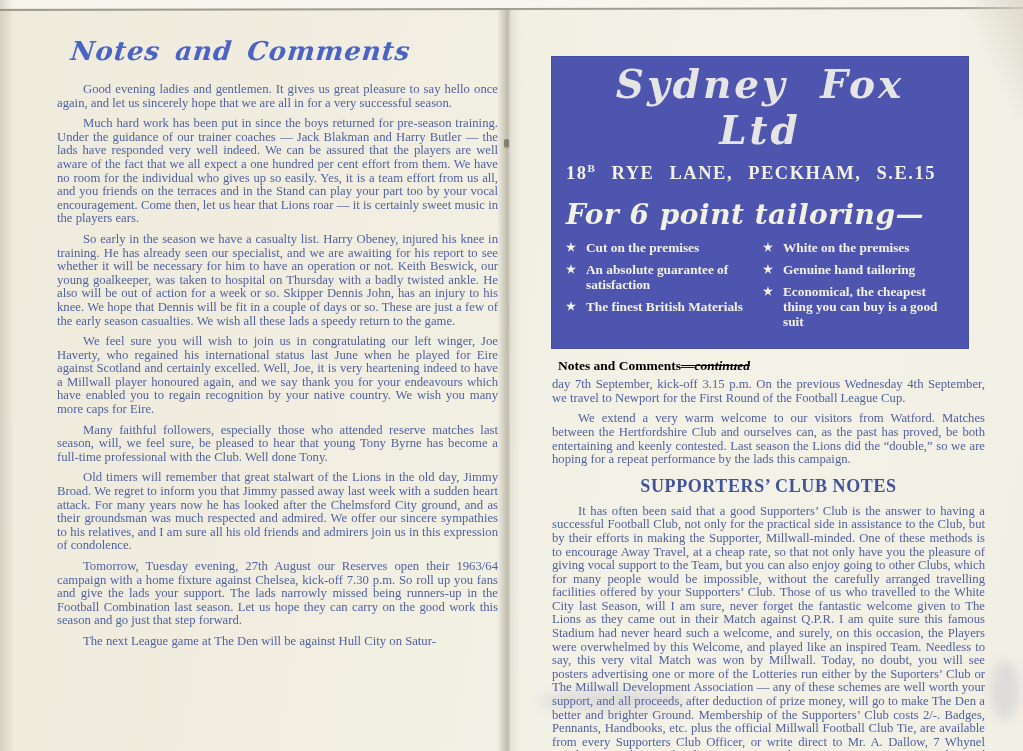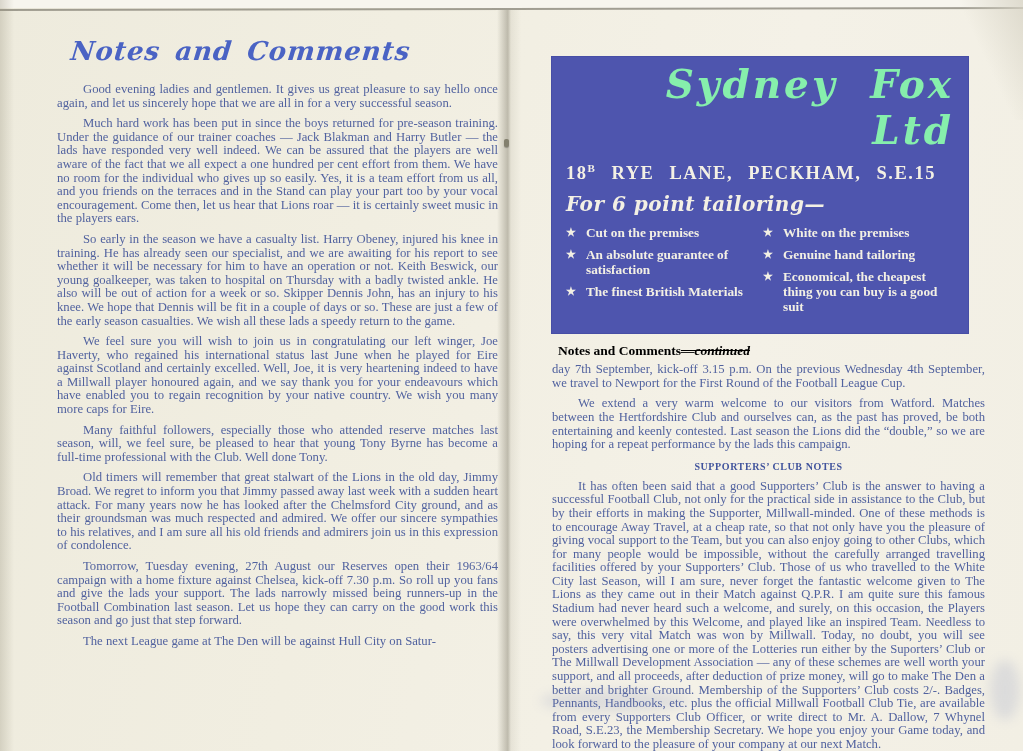--- a/index.html
+++ b/index.html
@@ -34,37 +34,37 @@
   .left-page .body-text{margin-top:17px;}
 
   
   .right-page{position:absolute;left:552px;top:0;width:433px;}
   .ad-box{
     margin-top:57px;width:388px;background:#4e55ae;color:#f3f0e4;
     padding:4px 14px 12px 14px;box-shadow:0 0 0 1px #474ea5;
   }
   .ad-title{
     font-family:"DejaVu Serif", serif;font-style:italic;font-weight:bold;
-    text-align:right;font-size:39px;line-height:46px;letter-spacing:3px;word-spacing:16px;
-    color:#86efac;
+    text-align:center;font-size:39px;line-height:46px;letter-spacing:3px;word-spacing:16px;
+    color:#e5e5e5;
   }
   .ad-address{font-weight:bold;font-size:18.5px;letter-spacing:1.5px;word-spacing:9px;line-height:31px;}
   .ad-address sup{font-size:11px;vertical-align:super;}
-  .ad-tagline{font-family:"DejaVu Serif", serif;font-style:italic;font-weight:bold;font-size:20px;margin-top:3px;letter-spacing:.5px;}
+  .ad-tagline{font-family:"DejaVu Serif", serif;font-style:italic;font-weight:bold;font-size:28px;margin-top:9px;letter-spacing:.5px;}
   .ad-cols{display:flex;margin-top:9px;}
   .ad-col{flex:1;}
   .ad-col + .ad-col{margin-left:6px;}
   .ad-bullet{display:flex;font-weight:bold;font-size:13.3px;line-height:15px;margin-bottom:7px;}
   .ad-bullet .star{flex:0 0 20px;font-size:11px;line-height:15px;}
   .ad-bullet .btxt{flex:1;}
 
   .continued{margin:10px 0 4px 6px;font-weight:bold;font-size:13.5px;color:#000000;}
   .continued .cont-word{font-style:italic;text-decoration:line-through;font-weight:bold;}
   .right-page .body-text p.no-indent{text-indent:0;}
-  .section-heading{text-align:center;font-weight:bold;font-size:10px;letter-spacing:.6px;color:#40539c;margin:9px 0 8px 0;}
+  .section-heading{text-align:center;font-weight:bold;font-size:18px;letter-spacing:.6px;color:#40539c;margin:9px 0 8px 0;}
 
   .ghost{position:absolute;border-radius:50%;filter:blur(6px);opacity:.18;background:#7a86b5;}
   .ghost-a{left:540px;top:690px;width:150px;height:22px;}
   .ghost-b{left:990px;top:660px;width:30px;height:60px;}
 </style>
 </head>
 <body>
 
 <div class="scan-bg"></div>
 <div class="above-edge"></div>

